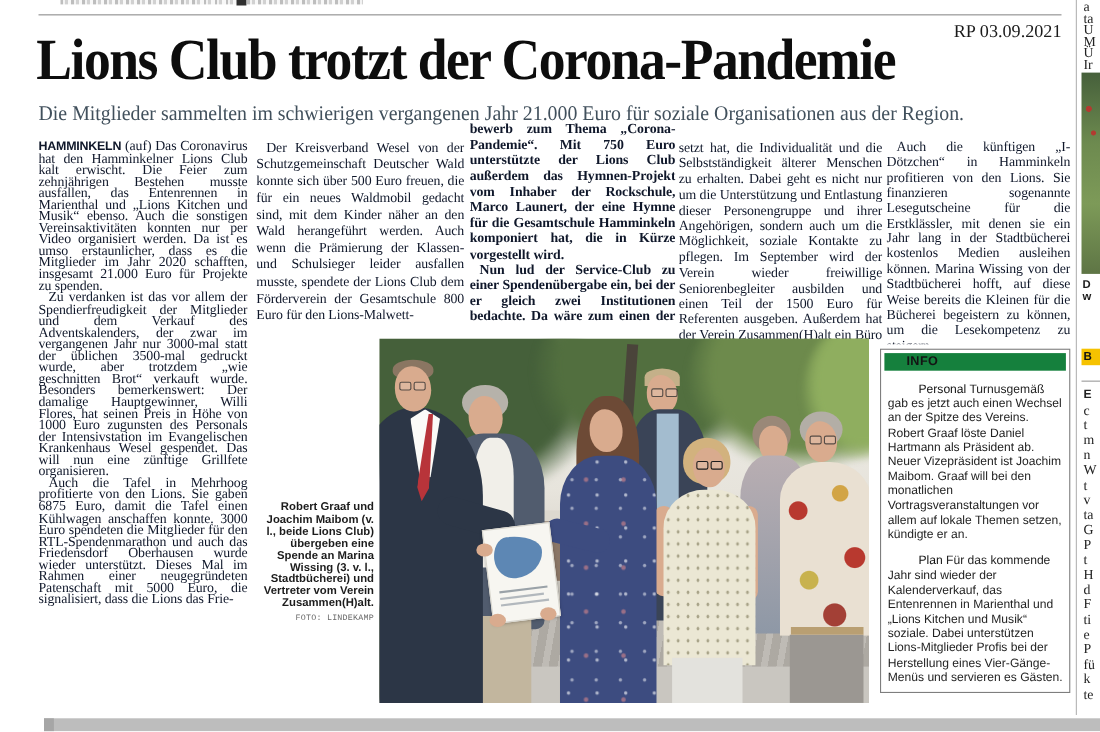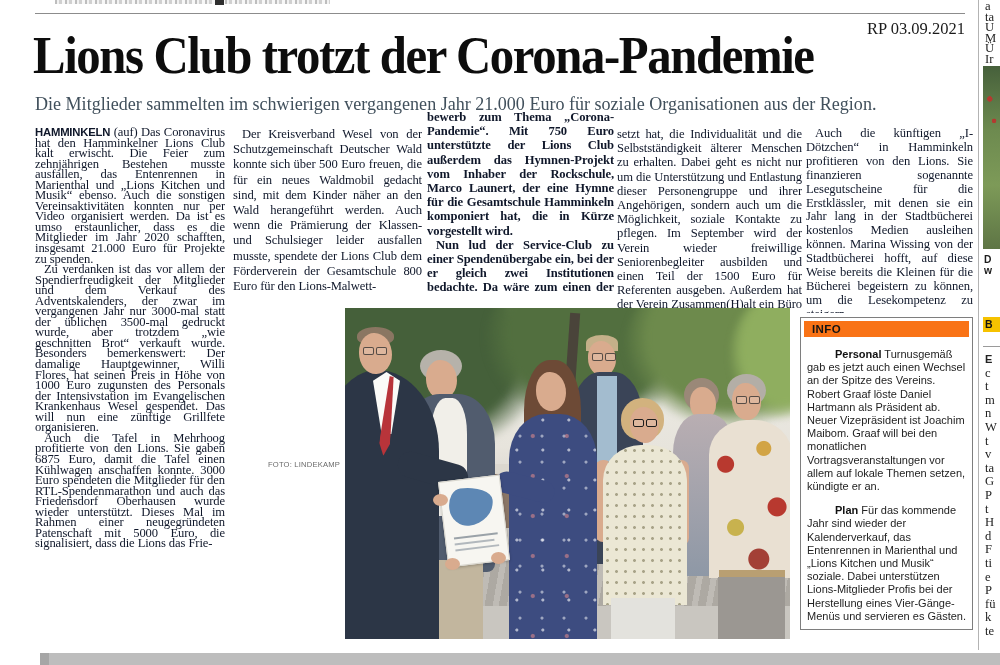--- a/index.html
+++ b/index.html
@@ -27,30 +27,30 @@
   .c1{left:35px;top:127px;width:190px;height:508px;line-height:10.55px;}
   .c2{left:233px;top:127px;width:189px;height:182px;line-height:15.2px;}
   .c3{left:427px;top:110px;width:187px;height:182px;line-height:14.2px;font-weight:bold;}
   .c4{left:617px;top:127px;width:185px;height:182px;line-height:14.2px;}
   .c5{left:806px;top:127px;width:167px;height:186px;line-height:13.9px;}
   .loc{font-family:"Liberation Sans",sans-serif;font-weight:700;font-size:11.3px;letter-spacing:-.2px;}
 
   
   .caption{left:233px;top:457px;width:107px;text-align:right;font-family:"Liberation Sans",sans-serif;
     font-weight:700;font-size:10.3px;line-height:10.9px;color:#1c1c1c;}
-  .credit{font-weight:400;font-size:7.6px;letter-spacing:.2px;color:#6a6a6a;margin-top:3px;}
+  .credit{font-weight:400;font-size:7.6px;letter-spacing:.2px;color:#6a6a6a;margin-top:3px;font-family:Liberation Mono, monospace;}
 
   
   .infobox{left:800px;top:317px;width:173px;height:313px;background:#fff;border:1px solid #7e7e7e;
     box-sizing:border-box;padding:3px;z-index:5;}
-  .kicker{height:16px;line-height:16px;background:#f97316;color:#141414;font-weight:700;
-    font-size:11.5px;letter-spacing:.4px;padding-left:8px;}
+  .kicker{height:16px;line-height:16px;background:#15803d;color:#141414;font-weight:700;
+    font-size:11.5px;letter-spacing:.4px;padding-left:20px;}
   .ib-title{margin:8px 3px 0;font-size:13.8px;line-height:16px;font-weight:700;color:#111;}
   .infobox p{margin:11px 3px 0;font-size:11px;line-height:13.2px;color:#232323;}
-  .ib-lead{font-weight:700;color:#111;padding-left:28px;}
+  .ib-lead{font-weight:400;color:#111;padding-left:28px;}
 
   
   .photo{left:345px;top:308px;width:445px;height:331px;overflow:hidden;z-index:2;
     background:linear-gradient(180deg,#efeeea 0%,#e7e4dc 42%,#d9d5cd 58%,#bfbbb4 72%,#c8c4bd 100%);}
   .photo .abs{position:absolute;}
   .blob{border-radius:50%;filter:blur(3px);}
   .tree1{left:-45px;top:-45px;width:250px;height:195px;background:radial-gradient(ellipse at 45% 45%,#45603a 0 55%,rgba(69,96,58,0) 72%);}
   .tree2{left:140px;top:-55px;width:210px;height:175px;background:radial-gradient(ellipse at 50% 45%,#526f3f 0 55%,rgba(82,111,63,0) 72%);}
   .tree3{left:280px;top:-45px;width:210px;height:165px;background:radial-gradient(ellipse at 50% 45%,#6d8a4c 0 55%,rgba(109,138,76,0) 72%);}
   .tree4{left:385px;top:-15px;width:100px;height:125px;background:radial-gradient(ellipse at 55% 45%,#8fae5f 0 55%,rgba(143,174,95,0) 75%);}
@@ -187,20 +187,21 @@
 
   <div class="col c4">
     <p>setzt hat, die Individualität und die Selbstständigkeit älterer Menschen zu erhalten. Dabei geht es nicht nur um die Unterstützung und Entlastung dieser Personengruppe und ihrer Angehörigen, sondern auch um die Möglichkeit, soziale Kontakte zu pflegen. Im September wird der Verein wieder freiwillige Seniorenbegleiter ausbilden und einen Teil der 1500 Euro für Referenten ausgeben. Außerdem hat der Verein Zusammen(H)alt ein Büro an der</p>
   </div>
 
   <div class="col c5">
     <p class="ind">Auch die künftigen „I-Dötzchen“ in Hamminkeln profitieren von den Lions. Sie finanzieren sogenannte Lesegutscheine für die Erstklässler, mit denen sie ein Jahr lang in der Stadtbücherei kostenlos Medien ausleihen können. Marina Wissing von der Stadtbücherei hofft, auf diese Weise bereits die Kleinen für die Bücherei begeistern zu können, um die Lesekompetenz zu steigern.</p>
   </div>
 
   <div class="abs caption">
+    <div>Robert Graaf und Joachim Maibom (v. l., beide Lions Club) übergeben eine Spende an Marina Wissing (3. v. l., Stadtbücherei) und Vertreter vom Verein Zusammen(H)alt.</div>
     <div class="credit">FOTO: LINDEKAMP</div>
   </div>
 
   <div class="abs photo">
     <div class="abs blob tree1"></div>
     <div class="abs blob tree2"></div>
     <div class="abs blob tree3"></div>
     <div class="abs blob tree4"></div>
     <div class="abs trunk"></div>
     <div class="abs roofline"></div>

